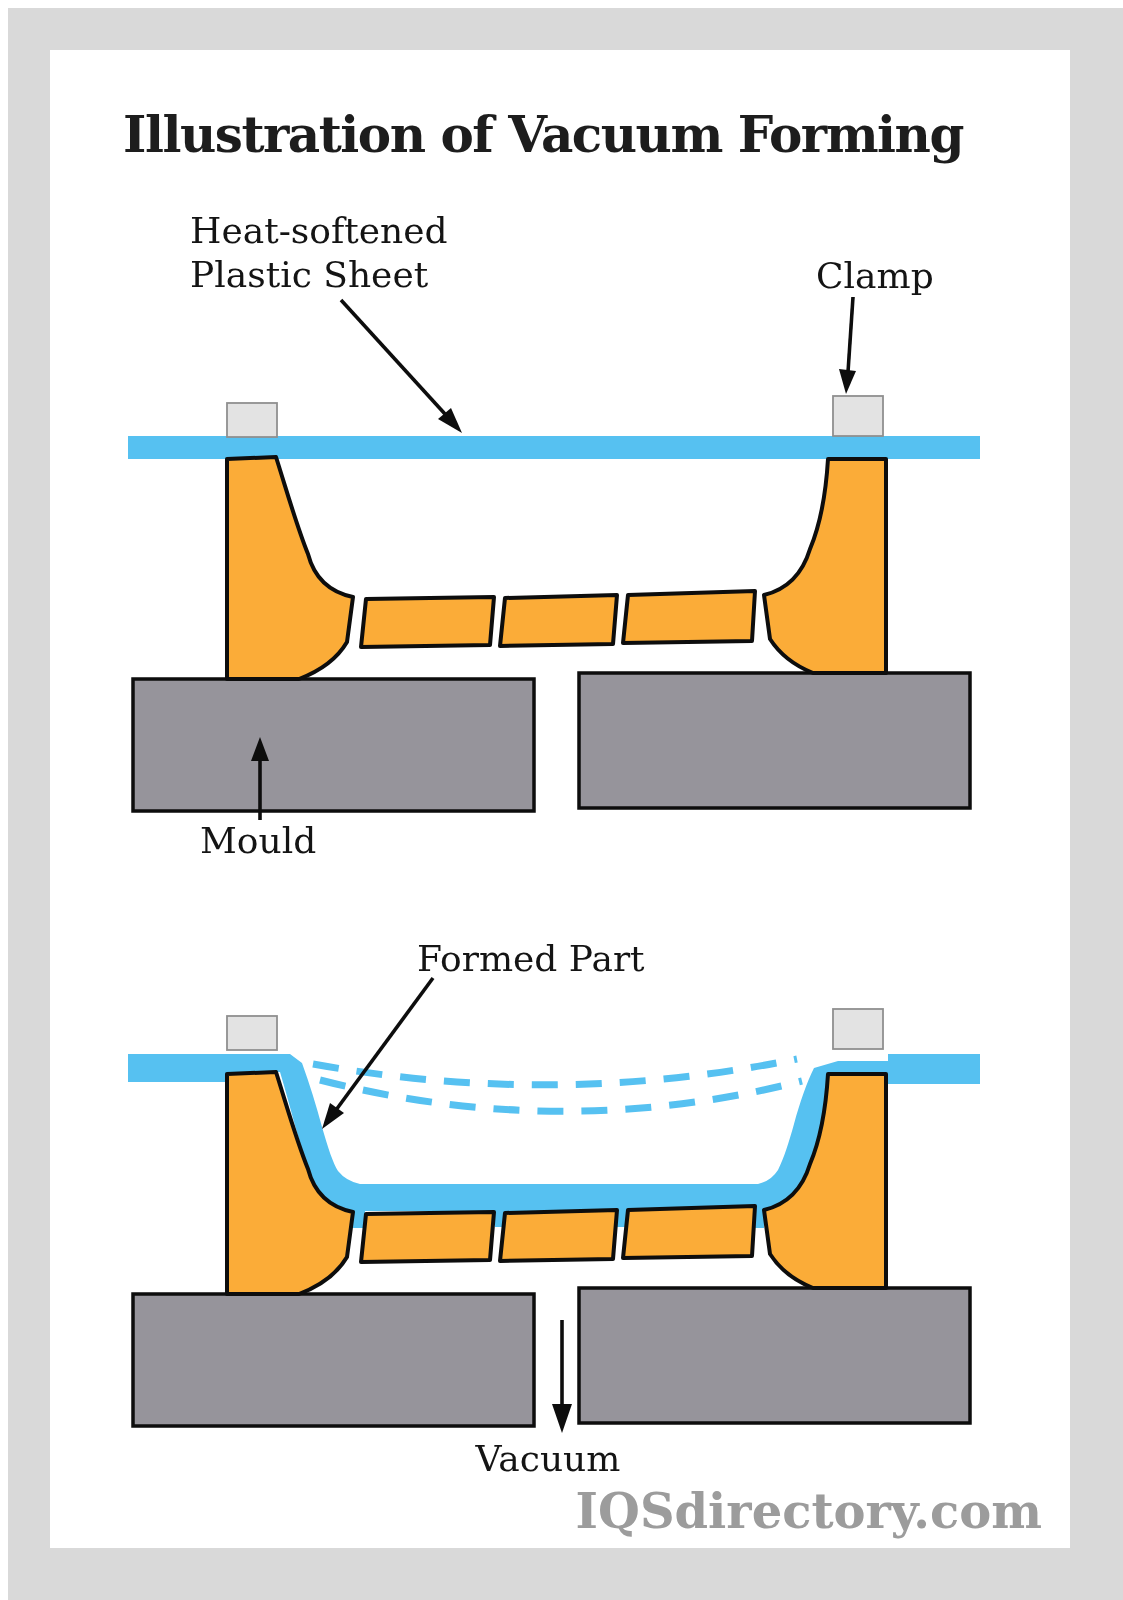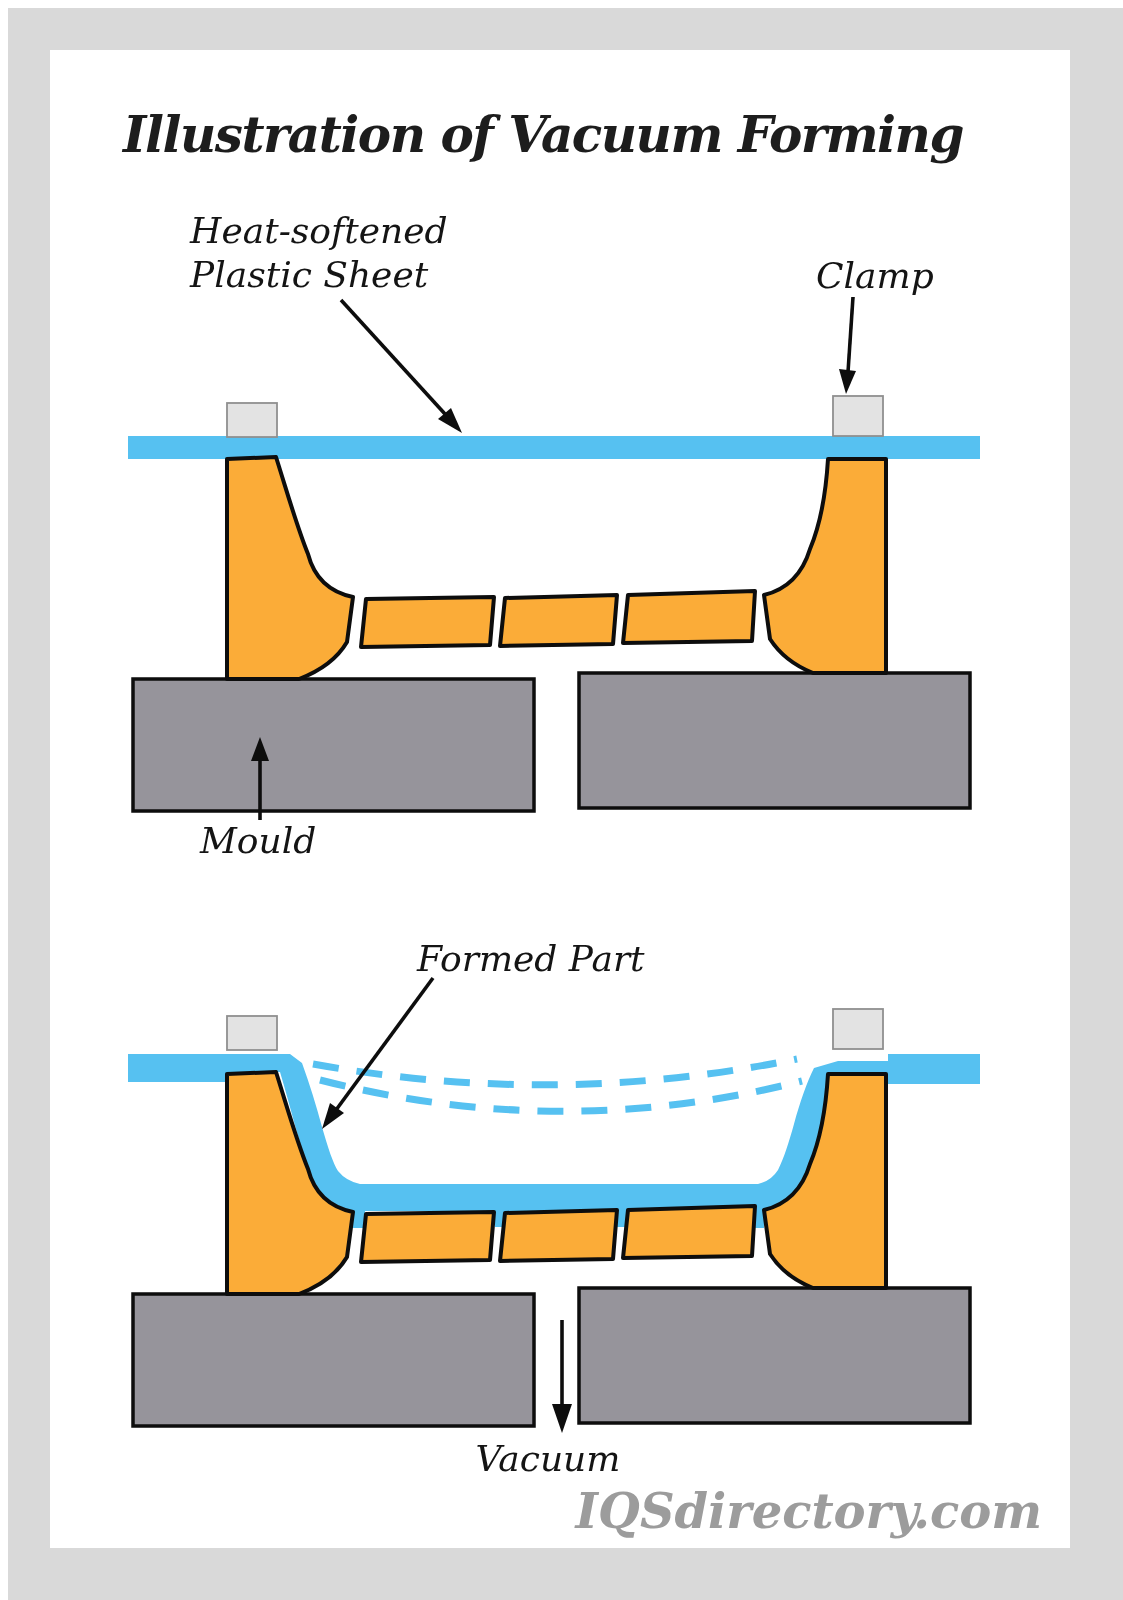--- a/index.html
+++ b/index.html
@@ -1,16 +1,16 @@
 <!DOCTYPE html>
 <html><head>
 <meta charset="utf-8">
 <style>
   html,body{margin:0;padding:0;background:#ffffff;}
-  .stage{position:relative;width:1123px;height:1600px;overflow:hidden;font-style:italic;}
+  .stage{position:relative;width:1123px;height:1600px;overflow:hidden;}
   svg{display:block;}
   .tool{stroke:#0d0d0d;stroke-width:4;stroke-linejoin:round;}
   .block{stroke:#0d0d0d;stroke-width:3.5;stroke-linejoin:miter;}
   .clampR{stroke:#8f8f8f;stroke-width:1.8;}
   .arrowline{stroke:#0d0d0d;stroke-width:3.6;fill:none;}
   .arrowhead{fill:#0d0d0d;stroke:none;}
   .dashed{fill:none;stroke-width:7;stroke-dasharray:26 18;}
   .lbl{font-family:"DejaVu Serif",serif;font-size:36px;fill:#141414;}
   .ttl{font-family:"DejaVu Serif",serif;font-size:50px;font-weight:bold;letter-spacing:-1.5px;fill:#1d1d1d;}
   .wm{font-family:"DejaVu Serif",serif;font-size:48px;font-weight:bold;}

